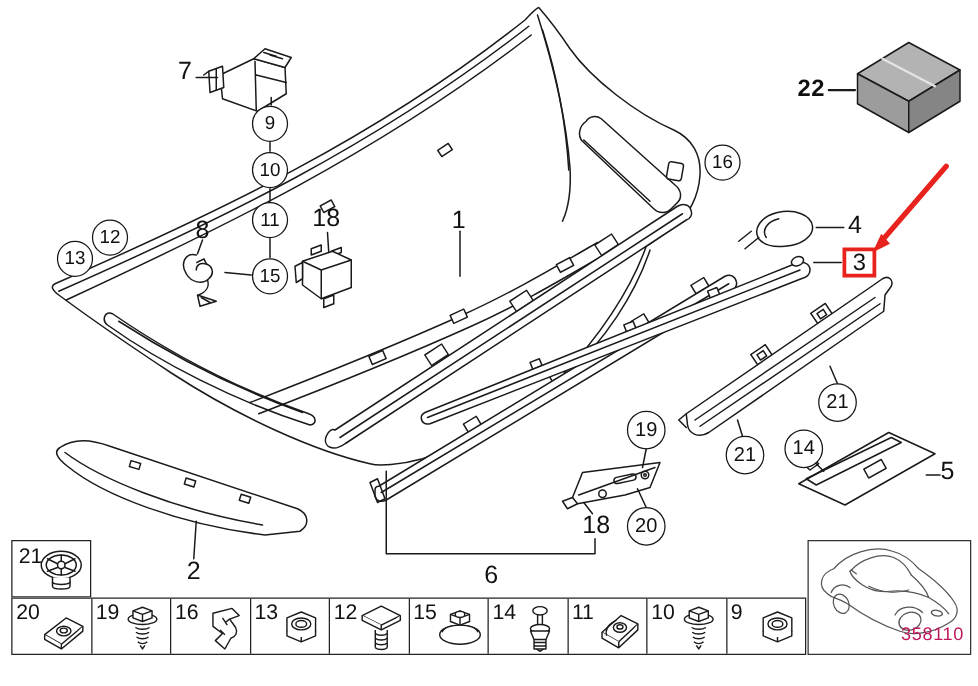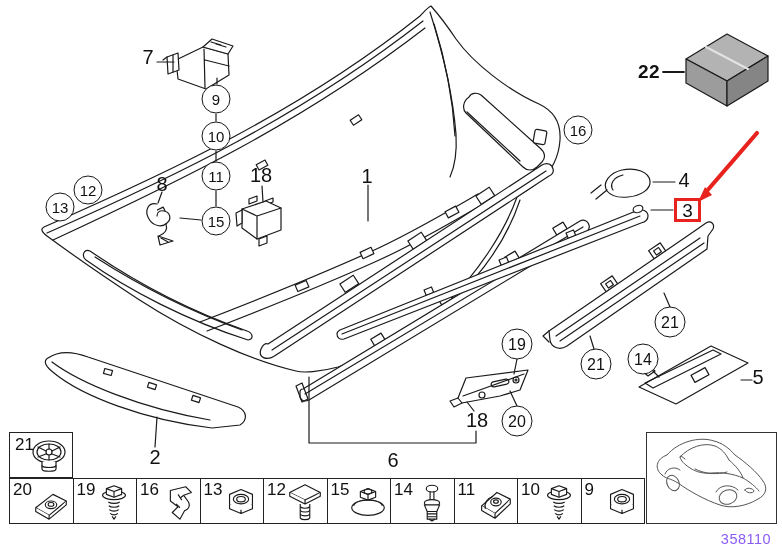--- a/index.html
+++ b/index.html
@@ -31,21 +31,21 @@
   
   .lg-box21{position:absolute;left:9px;top:432px;width:64px;height:46px;border:1px solid #222;box-sizing:border-box;background:#fff;}
   .lg-row{position:absolute;left:9px;top:478px;width:636px;height:46px;border:1px solid #222;box-sizing:border-box;display:flex;background:#fff;}
   .lg-cell{flex:1 1 0;position:relative;box-sizing:border-box;}
   .lg-cell + .lg-cell{border-left:1px solid #222;}
   .lg-num{position:absolute;left:3px;top:2px;font-size:17px;line-height:1.1;}
   .lg-ic{position:absolute;right:1px;top:3px;}
   .lg-box21 .lg-num{left:5px;top:3px;}
   .lg-box21 .lg-ic{right:2px;top:4px;}
   .carbox{position:absolute;left:646px;top:432px;width:131px;height:92px;border:1px solid #333;box-sizing:border-box;background:#fff;}
-  .dwgnum{position:absolute;left:746px;top:539px;transform:translate(-50%,-50%);font-size:14.5px;color:#8b5cf6;letter-spacing:0.5px;}
+  .dwgnum{position:absolute;left:746px;top:508px;transform:translate(-50%,-50%);font-size:14.5px;color:#be185d;letter-spacing:0.5px;}
 </style>
 </head>
 <body>
 
 <div id="stage">
 
   <svg class="lineart" width="782" height="549" viewBox="0 0 782 549" fill="none" stroke="#1a1a1a" stroke-width="1.2" stroke-linecap="round" stroke-linejoin="round">
 
     <g>
       <path d="M431,6 C438,14 448,27 456,39 C473,63 509,91 539,104 C554,111 561,124 560,140

